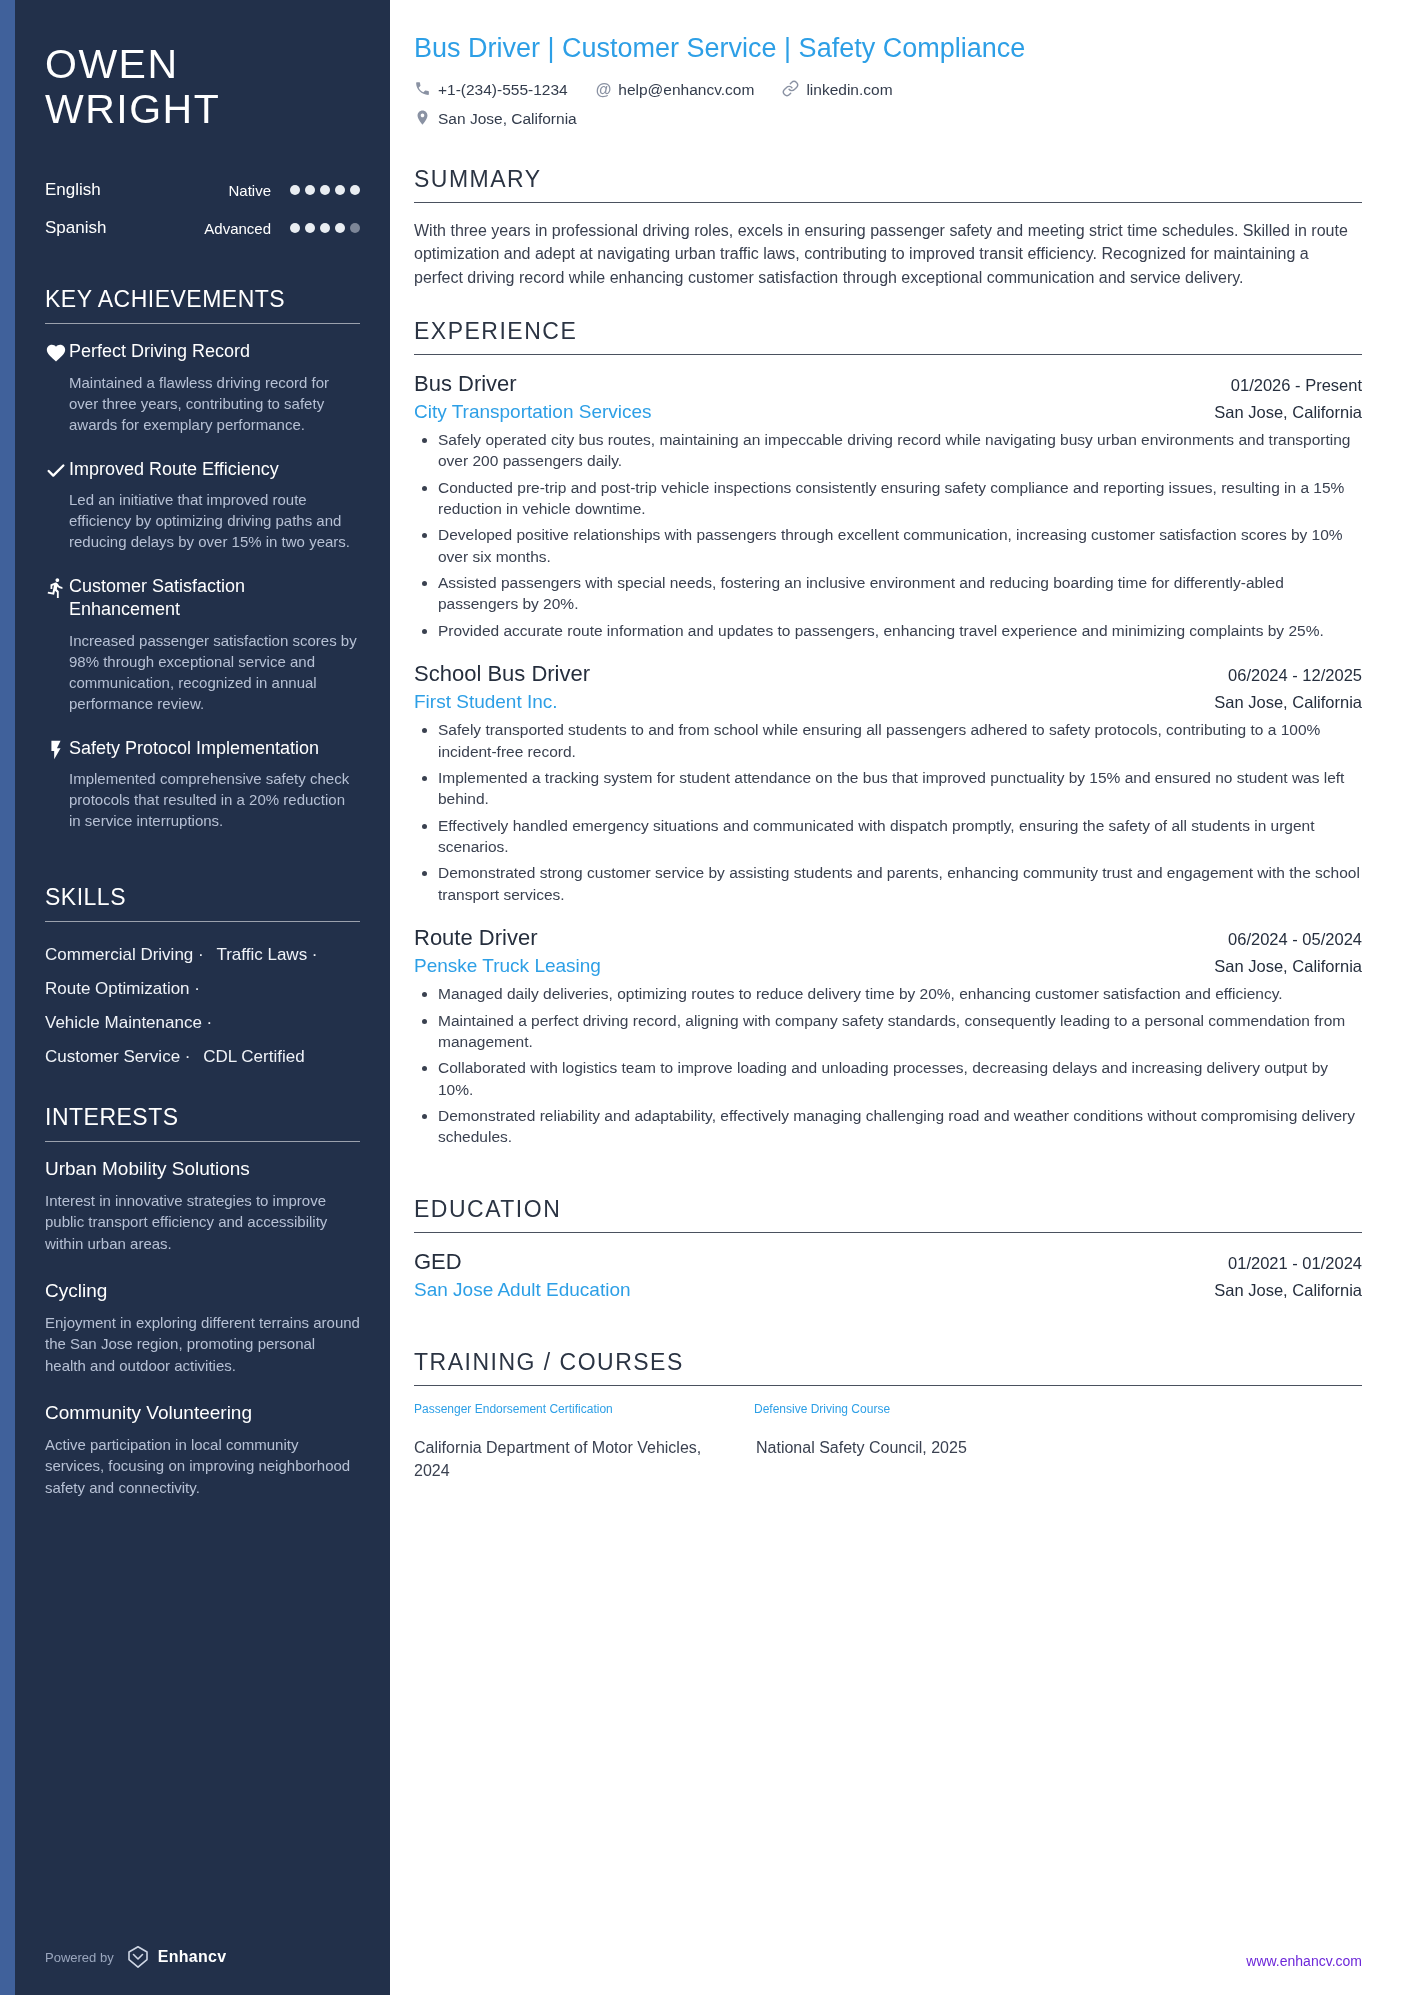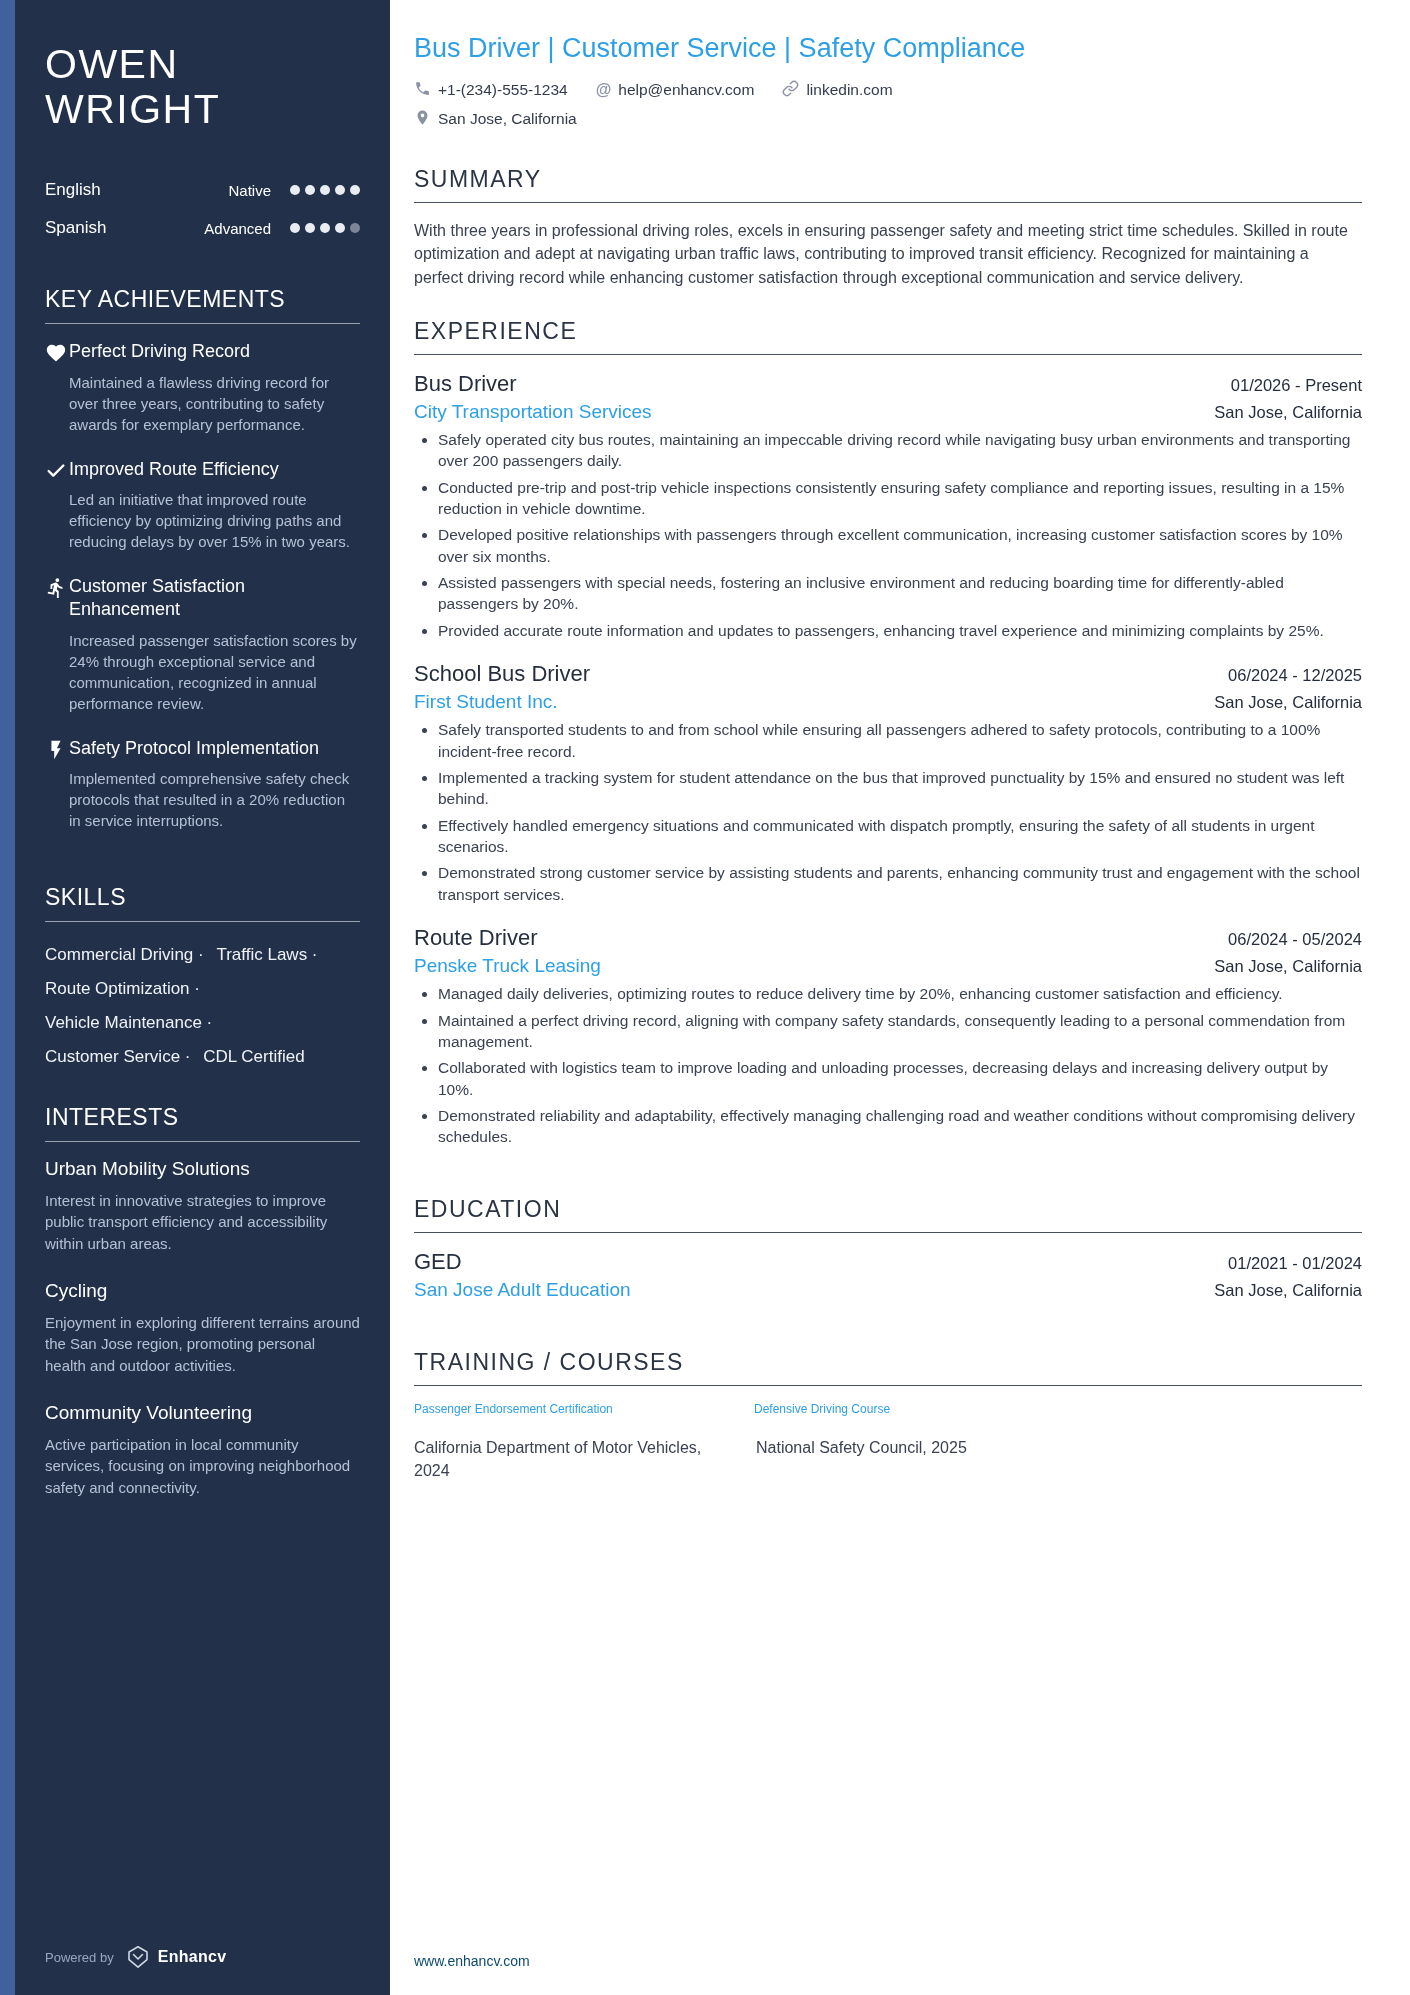--- a/index.html
+++ b/index.html
@@ -93,21 +93,21 @@
   .job-company { font-size: 19px; font-weight: 500; color: #2d9fe6; }
   .job-location { margin-left: auto; font-size: 16.5px; color: #252e3d; }
   .bullets { margin: 4px 0 0 0; padding-left: 24px; }
   .bullets li { font-size: 15.5px; color: #3a4150; line-height: 1.38; margin-bottom: 5px; }
 
   .training-grid { display: grid; grid-template-columns: 310px 1fr; column-gap: 30px; }
   .course-title { font-size: 12px; font-weight: 500; color: #2d9fe6; line-height: 1.3; margin-bottom: 20px; }
   .course-provider { font-size: 16px; color: #3a4150; line-height: 1.4; }
   .course-right .course-provider { padding-left: 2px; }
 
-  .main-footer { margin-top: auto; font-size: 14px; color: #0c4a6e; }
+  .main-footer { margin-top: auto; text-align: right; font-size: 14px; color: #6d28d9; }
   a.plain { color: inherit; text-decoration: none; cursor: pointer; }
 </style>
 </head>
 <body>
 
 <div class="page">
 
   <aside class="sidebar">
 
     <div class="candidate-name">OWEN WRIGHT</div>
@@ -165,21 +165,21 @@
       </div>
 
       <div class="ach-item">
         <span class="ach-icon">
           <svg viewBox="0 0 24 24">
               <path fill="#ffffff" d="M13.49 5.48c1.1 0 2-.9 2-2s-.9-2-2-2-2 .9-2 2 .9 2 2 2zm-3.6 13.9l1-4.4 2.1 2v6h2v-7.5l-2.1-2 .6-3c1.3 1.5 3.3 2.5 5.5 2.5v-2c-1.9 0-3.5-1-4.3-2.4l-1-1.6c-.4-.6-1-1-1.7-1-.3 0-.5.1-.8.1l-5.2 2.2v4.7h2v-3.4l1.8-.7-1.6 8.1-4.9-1-.4 2 7 1.4z"></path>
             </svg>
         </span>
         <div>
           <div class="ach-title">Customer Satisfaction Enhancement</div>
-          <div class="ach-desc">Increased passenger satisfaction scores by 24% through exceptional service and communication, recognized in annual performance review.</div>
+          <div class="ach-desc">Increased passenger satisfaction scores by 98% through exceptional service and communication, recognized in annual performance review.</div>
         </div>
       </div>
 
       <div class="ach-item">
         <span class="ach-icon">
           <svg viewBox="0 0 24 24">
               <path fill="#ffffff" d="M7 2v11h3v9l7-12h-4l4-8z"></path>
             </svg>
         </span>
         <div>

